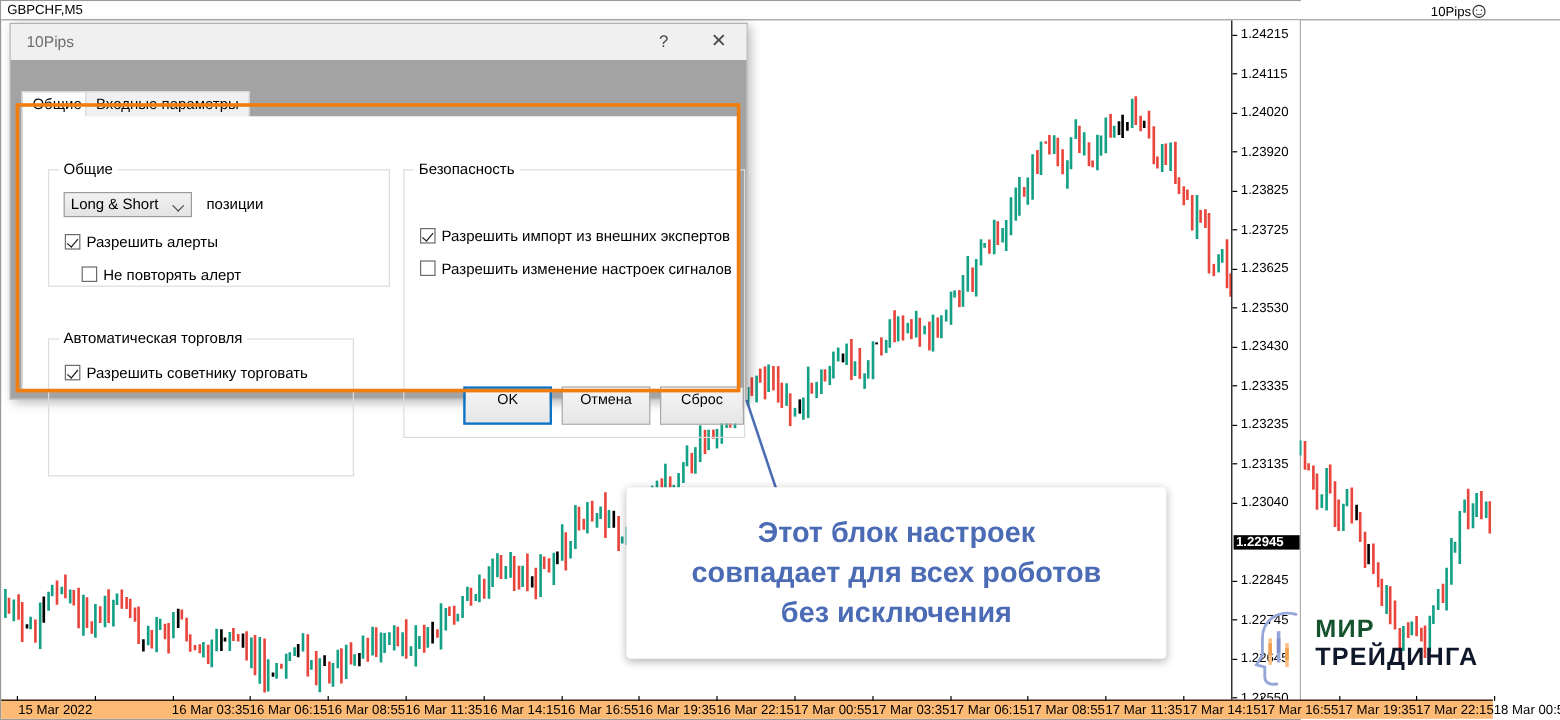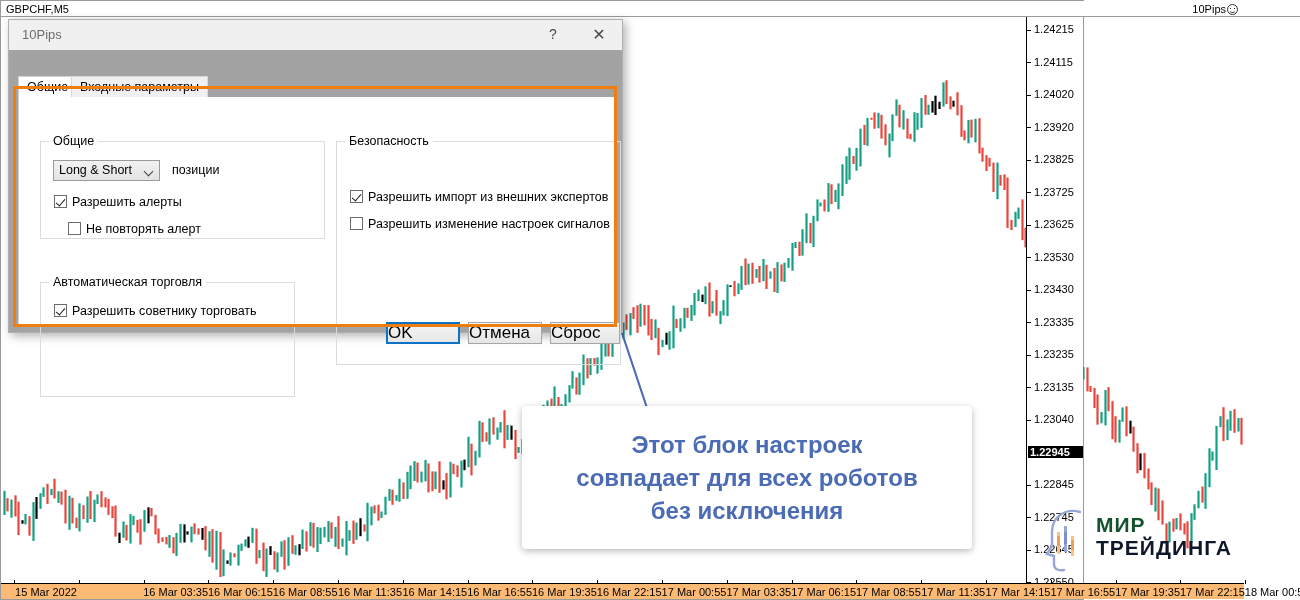--- a/index.html
+++ b/index.html
@@ -226,24 +226,24 @@
   }
   .cbox.checked::after {
     content:""; position:absolute; left:3px; top:1px;
     width:4px; height:8px;
     border-right:1.6px solid #1b1b1b; border-bottom:1.6px solid #1b1b1b;
     transform:rotate(40deg);
   }
 
   
   .dlgbtn {
-    position:absolute; top:302px; height:22px;
+    position:absolute; top:302px; height:32px;
     background:linear-gradient(#f5f5f5,#e6e6e6);
     border:1px solid #a6a6a6;
-    font-size:17px; color:#000; line-height:20px; 
+    font-size:12px; color:#000; line-height:20px; text-align:center;
   }
   #ok-button     { left:377px; width:74px; border:2px solid #0c72c6; line-height:18px; }
   #cancel-button { left:459px; width:74px; }
   #reset-button  { left:541px; width:70px; }
 </style>
 </head>
 <body>
 
 <div id="chart-window">
 

